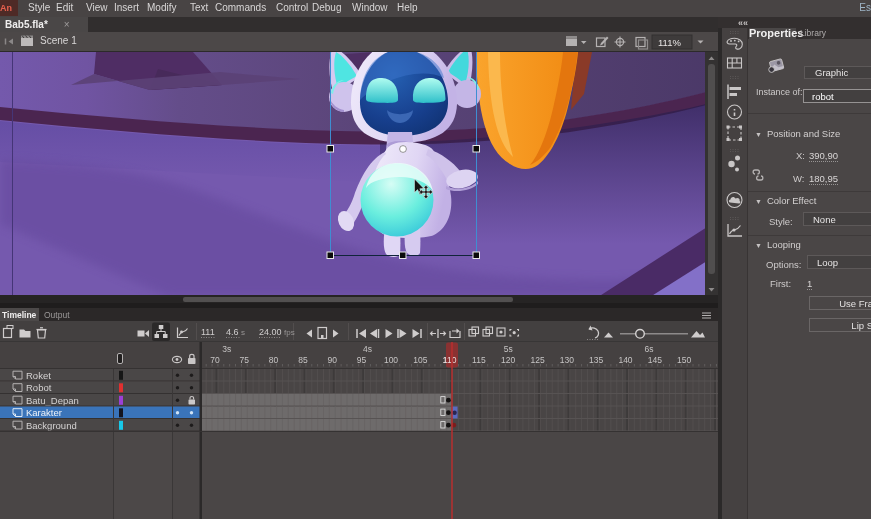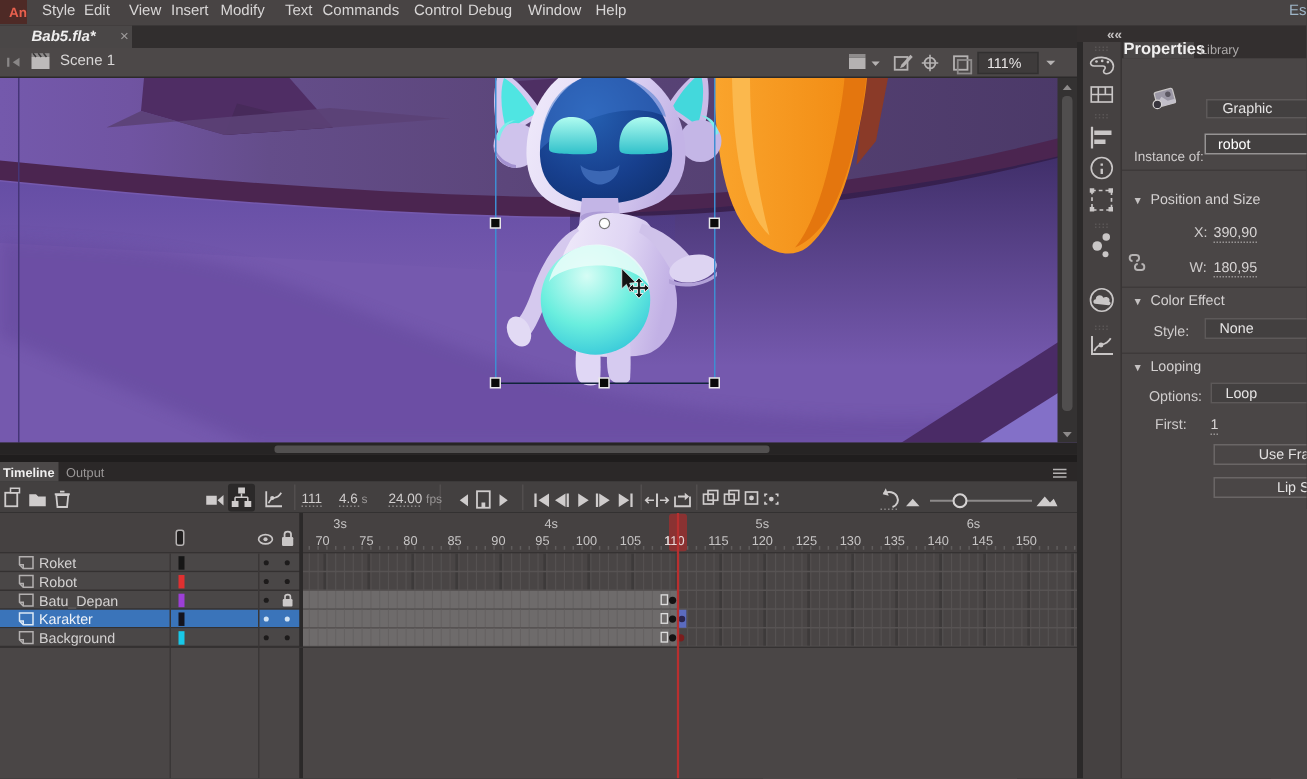--- a/index.html
+++ b/index.html
@@ -3,27 +3,27 @@
 <meta charset="utf-8">
 <style>
   html,body{margin:0;padding:0;background:#423e3e;}
   *{box-sizing:border-box;}
   #app{position:relative;width:871px;height:519px;overflow:hidden;
        font-family:"Liberation Sans",sans-serif;color:#d8d5d5;}
   .abs{position:absolute;}
   
   #menubar{left:0;top:0;width:871px;height:17px;background:#484444;font-size:10px;color:#d8d6d6;}
   #anlogo{left:0;top:0;width:18px;height:16px;background:#4e2a26;color:#e8604e;
-          font-size:9px;font-weight:bold;text-align:right;line-height:16px;}
+          font-size:9px;font-weight:bold;text-align:left;line-height:16px;}
   .menuitem{top:2px;white-space:nowrap;}
   #wsbtn{right:0;top:2px;color:#9fb6c8;font-size:10px;}
   
   #doctabs{left:0;top:17px;width:718px;height:15px;background:#312e2e;}
   #doctab{left:0;top:0;width:88px;height:15px;background:#4a4747;color:#efeeee;
-          font-size:10px;font-weight:bold;line-height:15px;padding-left:21px;font-style:italic;}
+          font-size:10px;font-weight:bold;line-height:15px;padding-left:5px;}
   #doctab span.x{color:#a09d9d;font-weight:normal;margin-left:16px;font-size:10px;}
   
   #editbar{left:0;top:32px;width:718px;height:20px;background:#4c4848;border-bottom:1px solid #2c2a2a;}
   #editbar .scene{left:40px;top:3px;font-size:10px;color:#d8d6d6;}
   
   #stage{left:0;top:52px;width:718px;height:243px;overflow:hidden;background:#7a5db0;}
   
   #vscroll{left:705px;top:52px;width:13px;height:243px;background:#343232;}
   #vthumb{left:708px;top:64px;width:7px;height:210px;background:#504e4e;border-radius:3px;}
   
@@ -756,21 +756,21 @@
     <div id="pcontent" class="abs">
       <svg class="abs" style="left:18px;top:16px" width="22" height="20" viewBox="0 0 26 24">
         <g transform="rotate(-15 13 12)">
           <rect x="5" y="6" width="15" height="12" rx="1.5" fill="#9b97a5" stroke="#c9c6c6" stroke-width="1"></rect>
           <circle cx="15.5" cy="10" r="2.2" fill="#5b5762"></circle>
           <path d="M 5 15 L 10 10.5 L 14 15 L 20 15 L 20 18 L 5 18 Z" fill="#c3c0ca"></path>
         </g>
         <circle cx="6.5" cy="17.5" r="3.4" fill="#37343c" stroke="#d5d2d2" stroke-width="1"></circle>
       </svg>
       <div class="pbox" style="left:56px;top:27px;width:72px;height:13px;line-height:12px;padding-left:10px">Graphic</div>
-      <span class="plabel" style="left:8px;top:60px;font-size:9px">Instance of:</span>
+      <span class="plabel" style="left:8px;top:48px;font-size:9px">Instance of:</span>
       <div class="pbox" style="left:55px;top:50px;width:73px;height:14px;line-height:13px;padding-left:8px;border-color:#969393;color:#fff">robot</div>
       <div style="position:absolute;left:0;top:74px;width:123px;height:1px;background:#3e3a3a"></div>
       <div class="sect" style="left:7px;top:89px">Position and Size</div>
       <span class="plabel" style="left:48px;top:111px">X:</span>
       <span class="hot abs" style="left:61px;top:111px">390,90</span>
       <svg class="abs" style="left:3px;top:128px" width="14" height="16" viewBox="0 0 14 16">
         <path d="M 4 7 C 1.5 7 1.5 3 4 3 L 6.5 3 C 9 3 9 7 6.5 7" fill="none" stroke="#b5b2b2" stroke-width="1.3"></path>
         <path d="M 7.5 9 C 5 9 5 13 7.5 13 L 10 13 C 12.5 13 12.5 9 10 9" fill="none" stroke="#b5b2b2" stroke-width="1.3"></path>
       </svg>
       <span class="plabel" style="left:45px;top:134px">W:</span>

